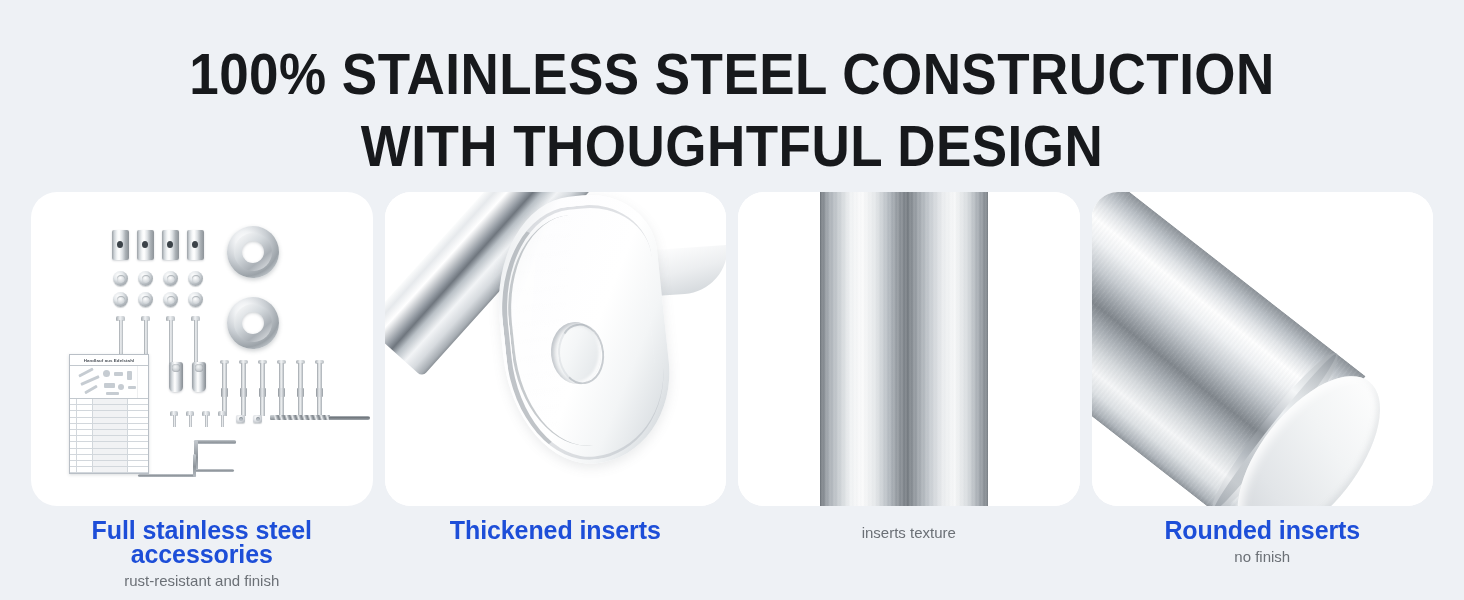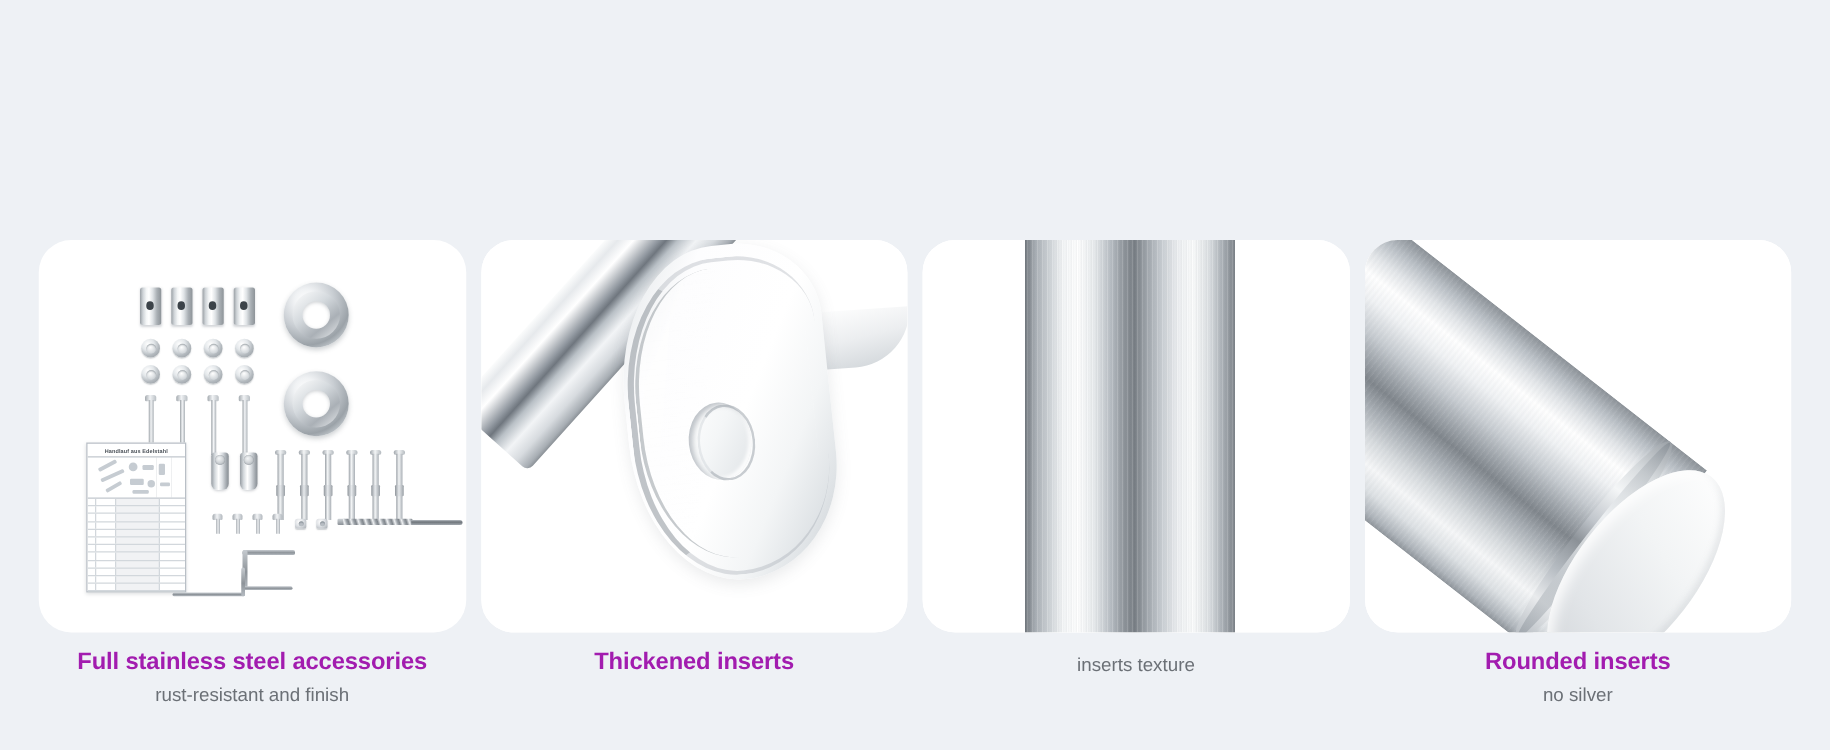--- a/index.html
+++ b/index.html
@@ -76,22 +76,22 @@
     height: 94px;
     display: flex;
     gap: 12px;
   }
   .caption {
     flex: 1 1 0;
     text-align: center;
     padding-top: 12px;
   }
   .caption .title {
-    color: #a21caf;
-    font-size: 19px;
+    color: #1d4ed8;
+    font-size: 25px;
     font-weight: bold;
     line-height: 24px;
     letter-spacing: -0.1px;
   }
   .caption .sub {
     color: #6b7076;
     font-size: 15px;
     font-weight: normal;
     line-height: 19px;
     margin-top: 5px;
@@ -473,20 +473,24 @@
     width: 14px; height: 198px;
     border-radius: 50%;
     background: linear-gradient(180deg, rgba(120,128,136,.5), rgba(240,243,245,.9) 40%, rgba(130,138,146,.5));
   }
 </style>
 </head>
 <body>
 
 <div class="page">
 
+  <div class="headline">
+    <span class="line">100% STAINLESS STEEL CONSTRUCTION</span>
+    <span class="line">WITH THOUGHTFUL DESIGN</span>
+  </div>
 
   <div class="cards">
 
     <div class="card">
       <div class="stage">
         <div class="kit">
 
           <div class="sleeve" style="left:81px; top:38px;"></div>
           <div class="sleeve" style="left:106px; top:38px;"></div>
           <div class="sleeve" style="left:131px; top:38px;"></div>
@@ -724,18 +728,18 @@
     <div class="caption one-line">
       <div class="title">Thickened inserts</div>
     </div>
 
     <div class="caption one-line">
       <div class="sub">inserts texture</div>
     </div>
 
     <div class="caption one-line">
       <div class="title">Rounded inserts</div>
-      <div class="sub">no silver</div>
+      <div class="sub">no finish</div>
     </div>
 
   </div>
 
 </div>
 
 </body></html>

